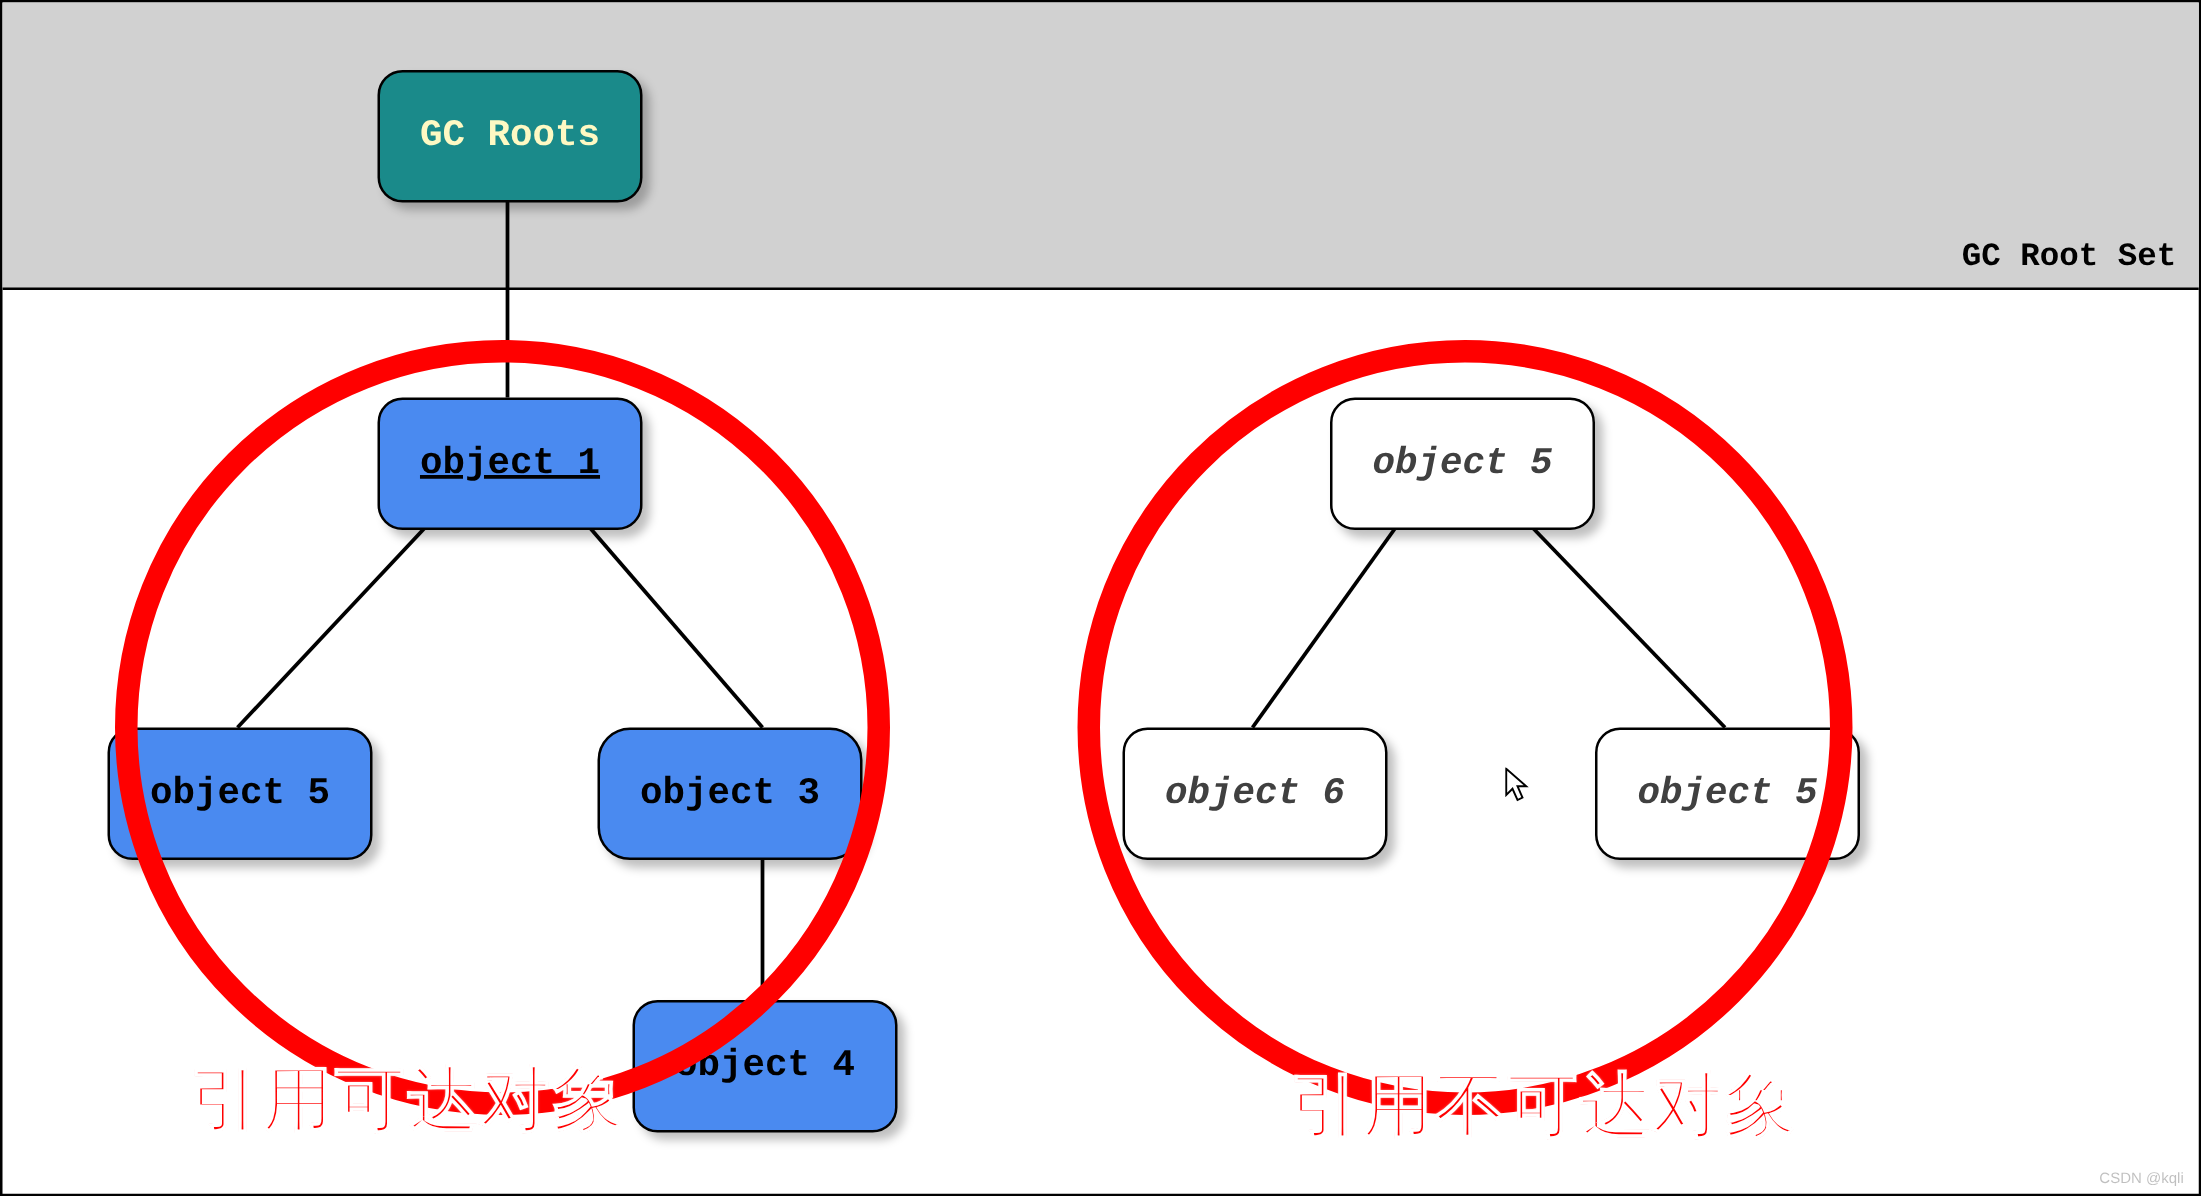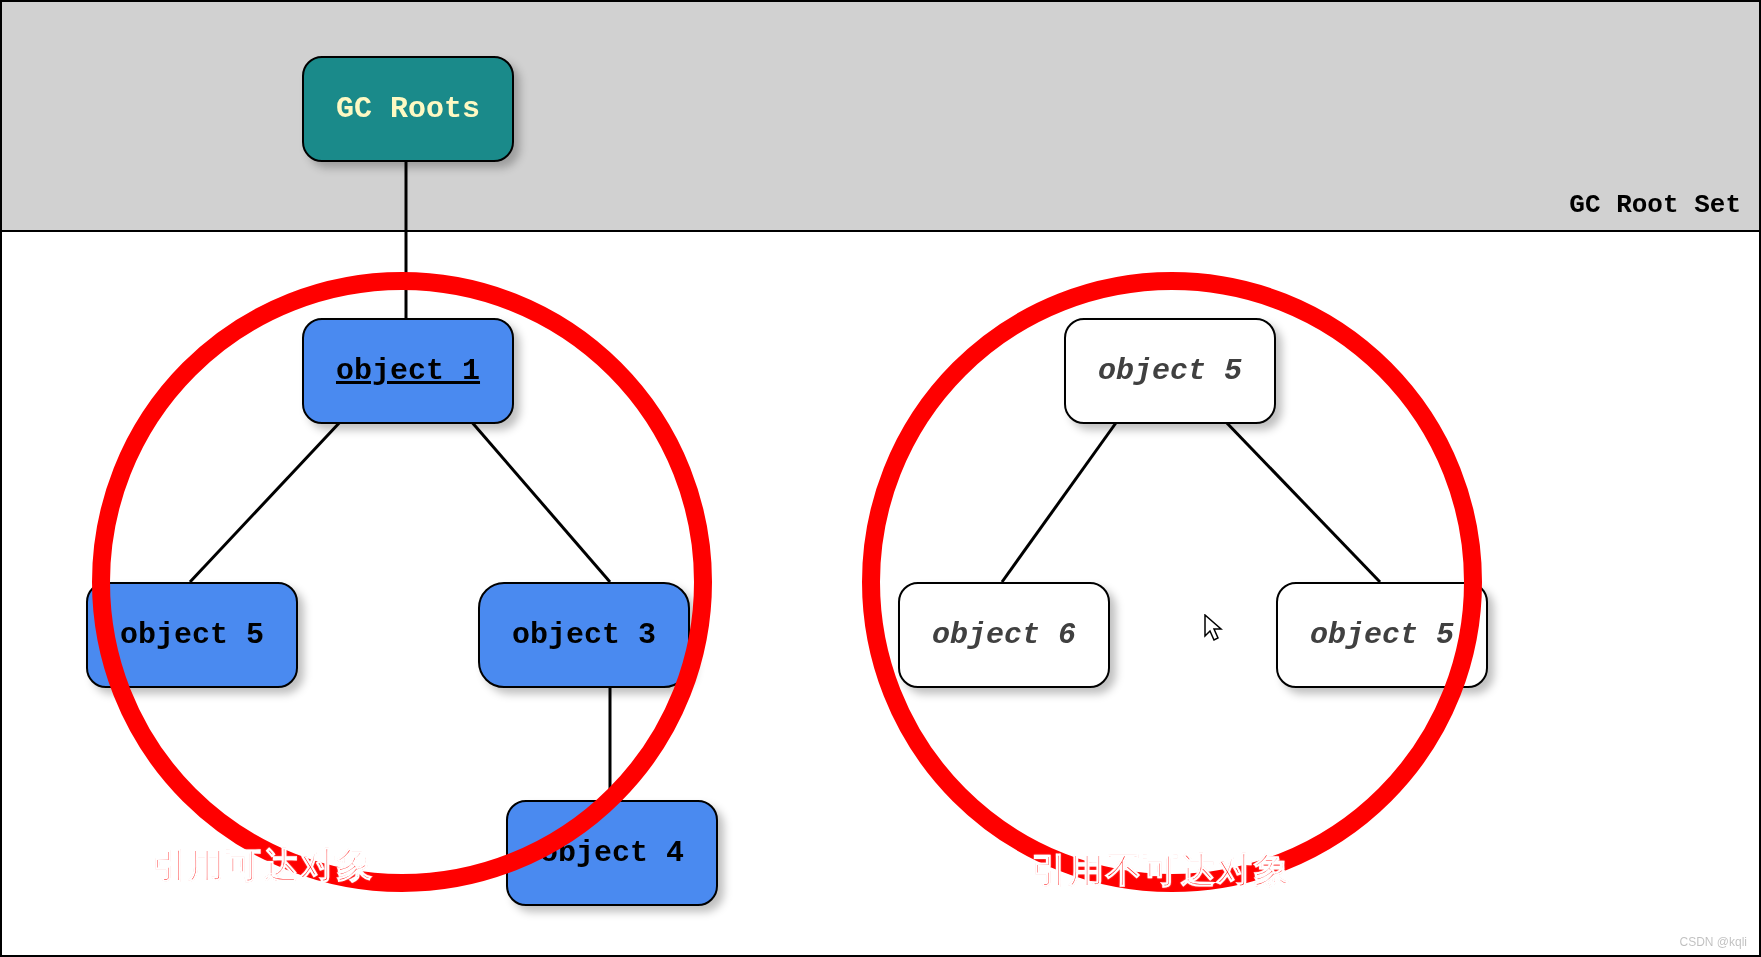--- a/index.html
+++ b/index.html
@@ -63,21 +63,21 @@
     color: #000;
   }
   .red-circle {
     position: absolute;
     border: 18px solid #f00;
     border-radius: 50%;
     box-sizing: border-box;
   }
   .caption {
     position: absolute;
-    font-size: 35px;
+    font-size: 56px;
     font-weight: bold;
     color: #f00;
     -webkit-text-stroke: 1px #fff;
     text-shadow: 0 0 2px #fff;
     letter-spacing: 2px;
     white-space: nowrap;
   }
   svg.edges {
     position: absolute;
     left: 0;

